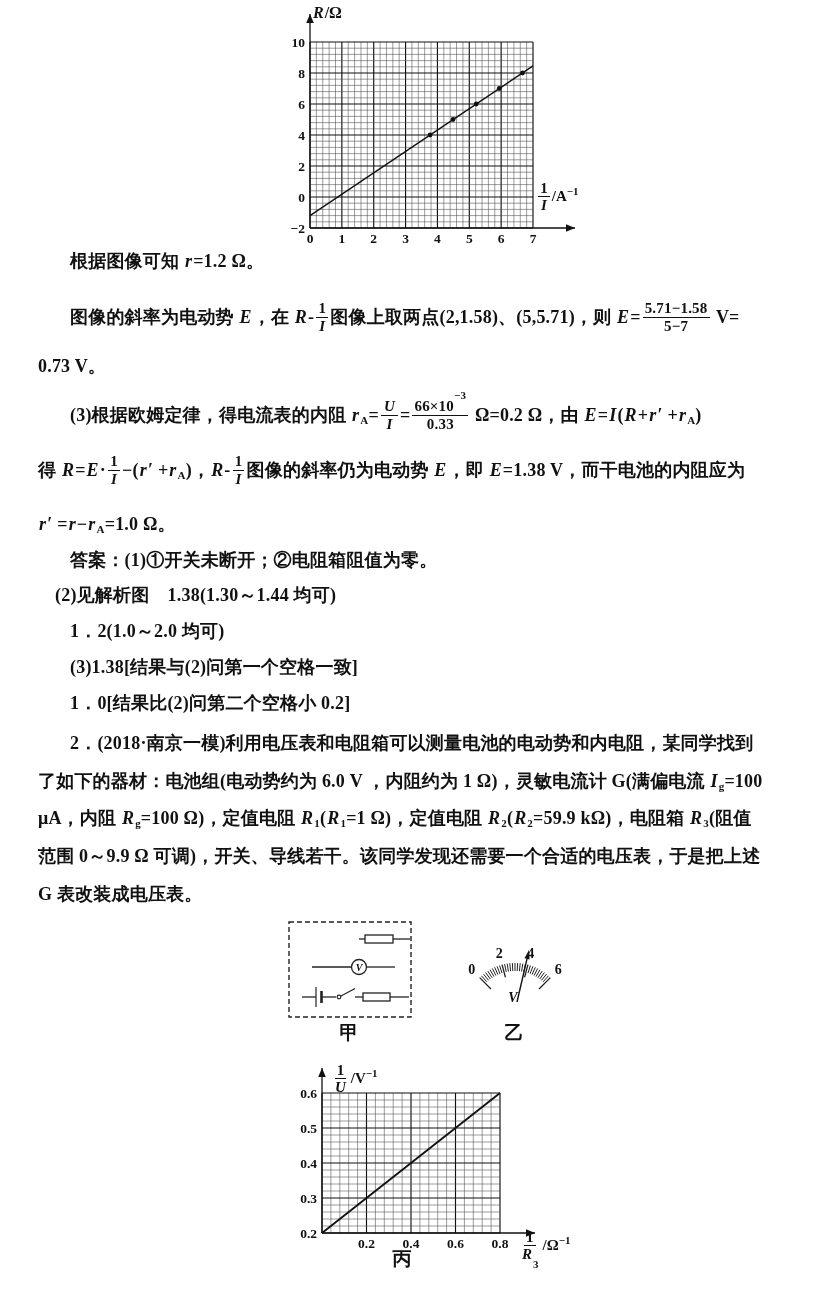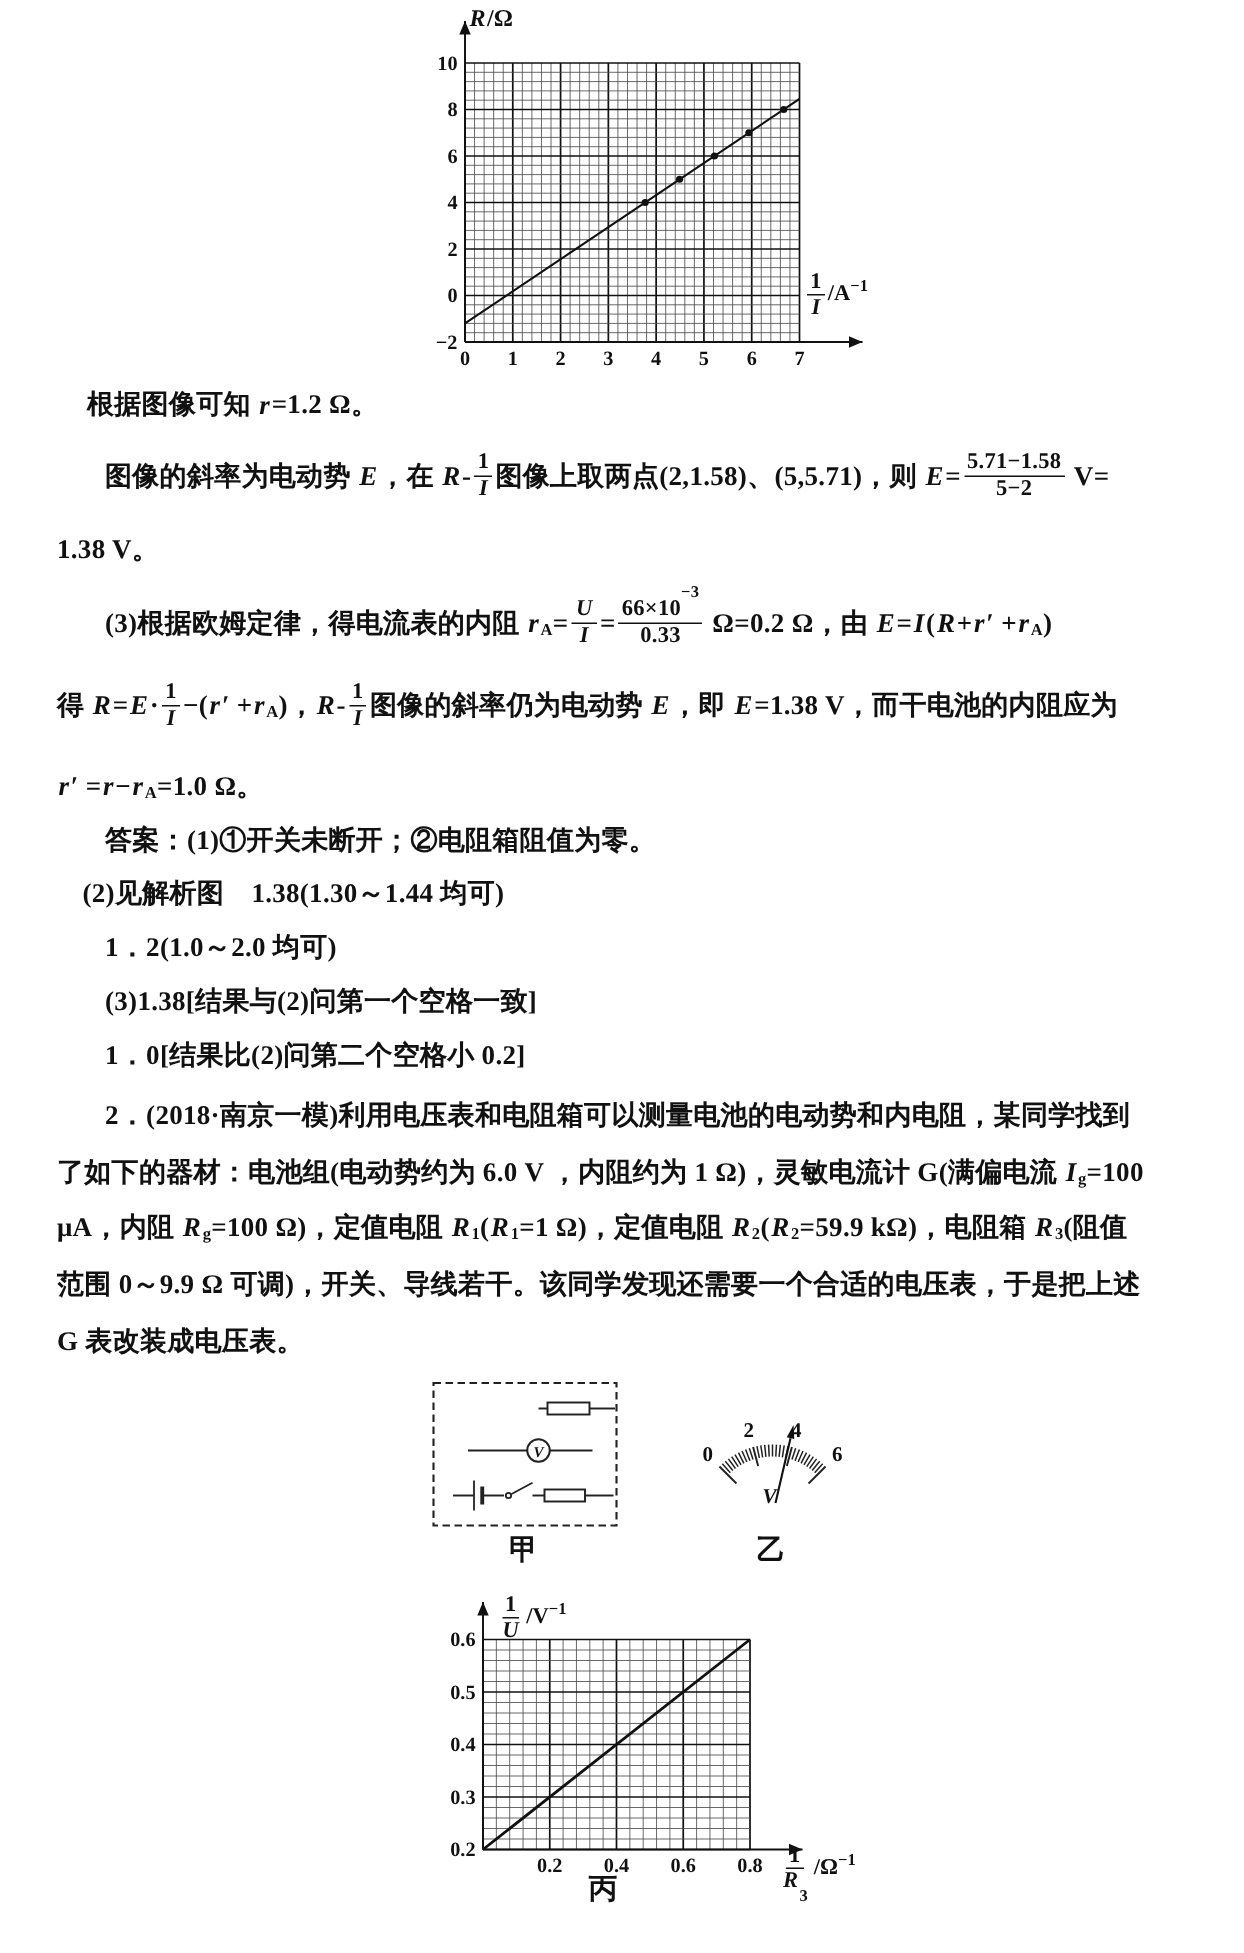--- a/index.html
+++ b/index.html
@@ -117,23 +117,23 @@
       <circle cx="147.10142857142858" cy="131" r="2.4" fill="#111"></circle>
       <circle cx="170.03857142857143" cy="115.5" r="2.4" fill="#111"></circle>
       <circle cx="193.2942857142857" cy="100" r="2.4" fill="#111"></circle>
       <circle cx="216.23142857142858" cy="84.5" r="2.4" fill="#111"></circle>
       <circle cx="239.48714285714286" cy="69" r="2.4" fill="#111"></circle>
     </svg>
   <div class="axlabel" id="c1-ylabel" style="left:312px;top:4px;font-size:16px;"><span class="it">R</span>/Ω</div>
   <div class="axlabel" id="c1-xlabel" style="left:536px;top:180px;"><span class="frac"><span class="num">1</span><span class="den"><span class="it">I</span></span></span>/A<sup>−1</sup></div>
 
   <div id="textflow">
-      <div class="tline" style="top: 241px; left: 58px; align-items: flex-end;">根据图像可知 <span class="it">r</span>=1.2 Ω。</div>
-      <div class="tline" style="top: 297px; left: 70px;">图像的斜率为电动势 <span class="it">E</span>，在 <span class="it">R</span>-<span class="frac"><span class="num">1</span><span class="den"><span class="it">I</span></span></span>图像上取两点(2,1.58)、(5,5.71)，则 <span class="it">E</span>=<span class="frac"><span class="num">5.71−1.58</span><span class="den">5−2</span></span> V=</div>
-      <div class="tline" style="top: 346px; left: 38px;">1.38 V。</div>
+      <div class="tline" style="top: 241px; left: 70px;">根据图像可知 <span class="it">r</span>=1.2 Ω。</div>
+      <div class="tline" style="top: 297px; left: 70px;">图像的斜率为电动势 <span class="it">E</span>，在 <span class="it">R</span>-<span class="frac"><span class="num">1</span><span class="den"><span class="it">I</span></span></span>图像上取两点(2,1.58)、(5,5.71)，则 <span class="it">E</span>=<span class="frac"><span class="num">5.71−1.58</span><span class="den">5−7</span></span> V=</div>
+      <div class="tline" style="top: 346px; left: 38px;">0.73 V。</div>
       <div class="tline" style="top: 395px; left: 70px;">(3)根据欧姆定律，得电流表的内阻 <span class="it">r</span><sub>A</sub>=<span class="frac"><span class="num"><span class="it">U</span></span><span class="den"><span class="it">I</span></span></span>=<span class="frac"><span class="num">66×10<sup>−3</sup></span><span class="den">0.33</span></span> Ω=0.2 Ω，由 <span class="it">E</span>=<span class="it">I</span>(<span class="it">R</span>+<span class="it">r</span>′ +<span class="it">r</span><sub>A</sub>)</div>
       <div class="tline" style="top: 450px; left: 38px;">得 <span class="it">R</span>=<span class="it">E</span>·<span class="frac"><span class="num">1</span><span class="den"><span class="it">I</span></span></span>−(<span class="it">r</span>′ +<span class="it">r</span><sub>A</sub>)，<span class="it">R</span>-<span class="frac"><span class="num">1</span><span class="den"><span class="it">I</span></span></span>图像的斜率仍为电动势 <span class="it">E</span>，即 <span class="it">E</span>=1.38 V，而干电池的内阻应为</div>
       <div class="tline" style="top: 504px; left: 38px;"><span class="it">r</span>′ =<span class="it">r</span>−<span class="it">r</span><sub>A</sub>=1.0 Ω。</div>
       <div class="tline" style="top: 540px; left: 70px;"><span class="hei">答案：</span>(1)①开关未断开；②电阻箱阻值为零。</div>
       <div class="tline" style="top: 575px; left: 55px;">(2)见解析图　1.38(1.30～1.44 均可)</div>
       <div class="tline" style="top: 611px; left: 70px;">1．2(1.0～2.0 均可)</div>
       <div class="tline" style="top: 647px; left: 70px;">(3)1.38[结果与(2)问第一个空格一致]</div>
       <div class="tline" style="top: 683px; left: 70px; text-align: right;">1．0[结果比(2)问第二个空格小 0.2]</div>
       <div class="tline" style="top: 723px; left: 70px;">2．(2018·<span class="hei">南京一模</span>)利用电压表和电阻箱可以测量电池的电动势和内电阻，某同学找到</div>
       <div class="tline" style="top: 761px; left: 38px;">了如下的器材：电池组(电动势约为 6.0 V ，内阻约为 1 Ω)，灵敏电流计 G(满偏电流 <span class="it">I</span><sub>g</sub>=100</div>

